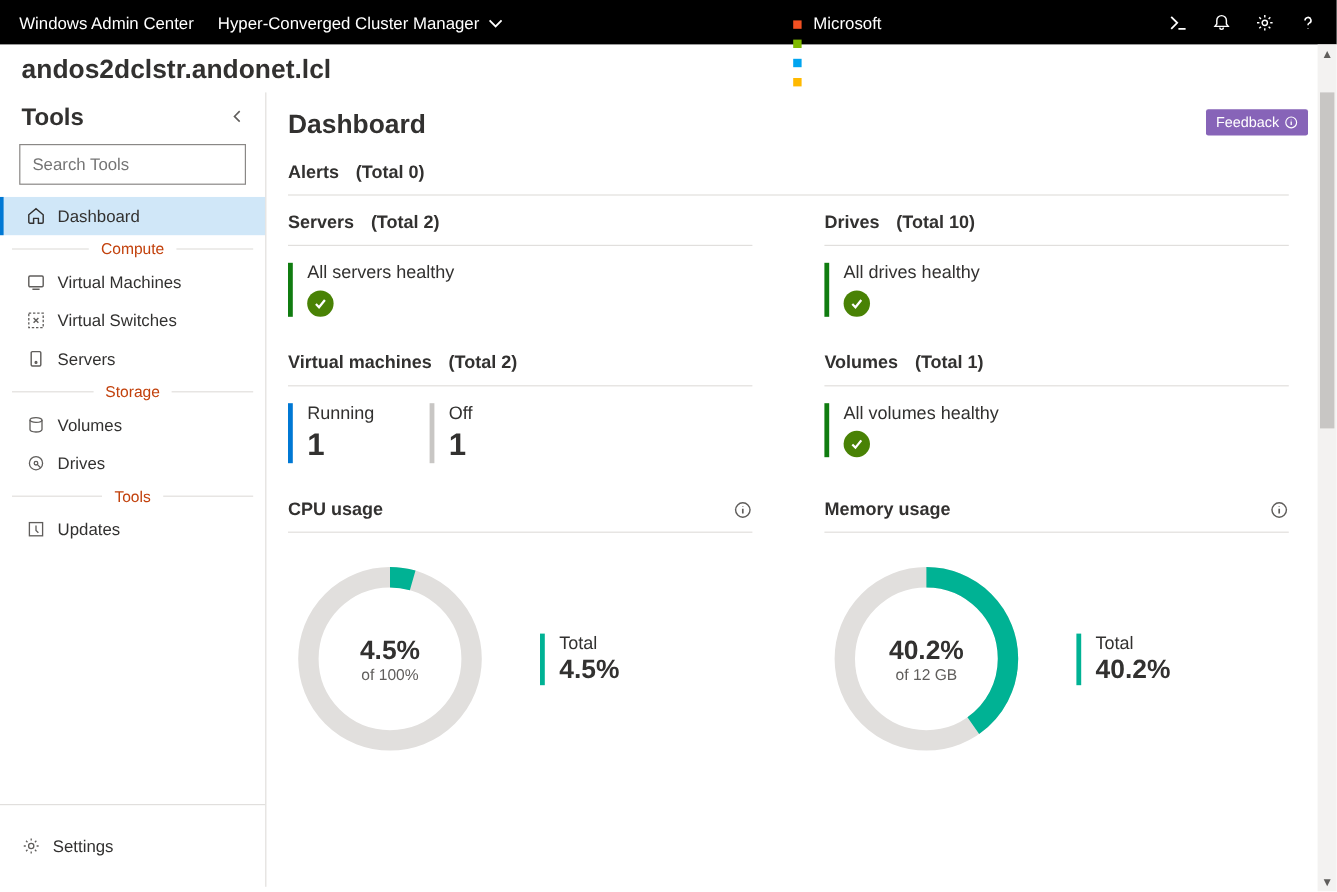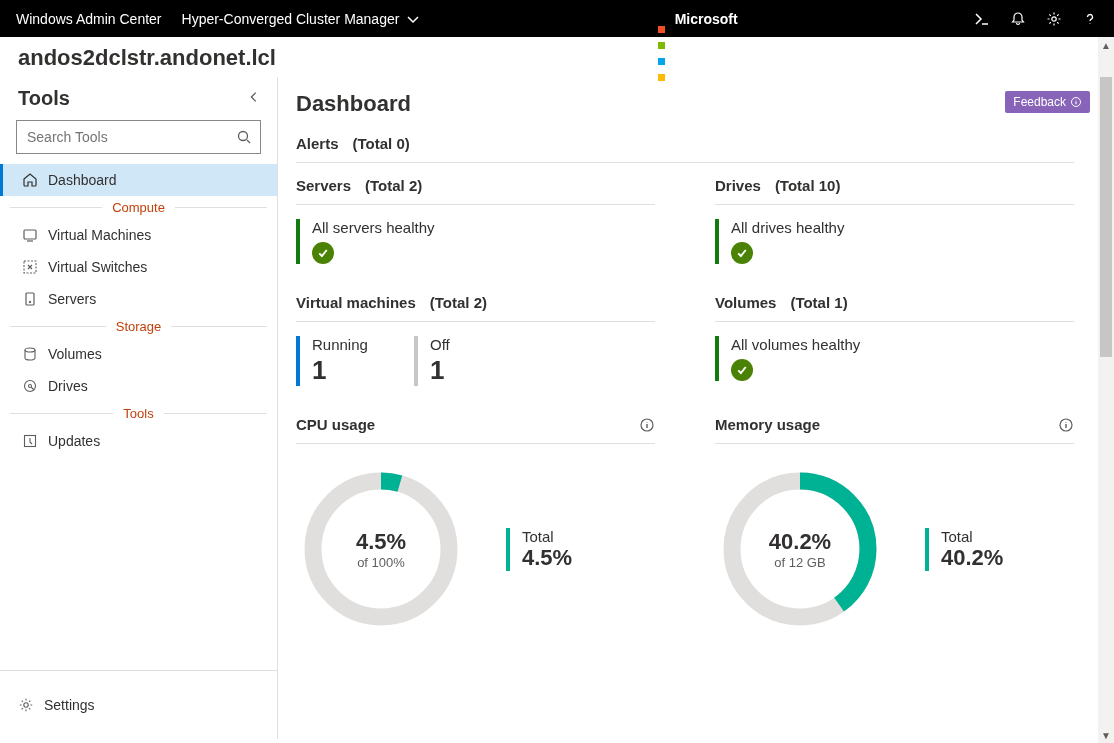--- a/index.html
+++ b/index.html
@@ -20,21 +20,21 @@
     background: #000;
     color: #fff;
     height: 37px;
     display: flex;
     align-items: center;
     padding: 0 16px;
     gap: 20px;
   }
   .topbar-left { display: flex; align-items: center; gap: 20px; }
   .topbar-left .context { display: flex; align-items: center; gap: 6px; cursor: pointer; }
-  .topbar-center { flex: 1; display: flex; justify-content: center; align-items: flex-end; gap: 6px; font-weight: bold; }
+  .topbar-center { flex: 1; display: flex; justify-content: center; align-items: flex-start; gap: 6px; }
   .topbar-right { display: flex; align-items: center; gap: 20px; }
   .ms-logo { display: inline-flex; margin-right: 4px; }
   .ms-logo span { width: 7px; height: 7px; display: inline-block; }
   .ms-logo .r1 { background:#f25022; margin-right:1px; }
   .ms-logo .r2 { background:#7fba00; }
   .ms-logo .r3 { background:#00a4ef; margin-right:1px; }
   .ms-logo .r4 { background:#ffb900; }
   .ms-logo-row { display:flex; }
   .ms-logo-col { display:flex; flex-direction:column; gap:1px;}
   .topbar svg { width: 16px; height:16px; stroke:#fff; fill:none; }
@@ -45,21 +45,21 @@
     padding: 8px 18px 6px 18px;
     font-size: 22px;
     font-weight: 700;
   }
 
   
   .body-row { display:flex; height: calc(100% - 37px - 44px); }
 
   
   .sidebar {
-    width: 278px;
+    width: 222px;
     border-right: 1px solid #e1dfdd;
     display:flex;
     flex-direction:column;
     position:relative;
   }
   .sidebar-header {
     display:flex; align-items:center; justify-content:space-between;
     padding: 10px 16px 10px 18px;
   }
   .sidebar-header h2 { margin:0; font-size:20px; font-weight:600; }

